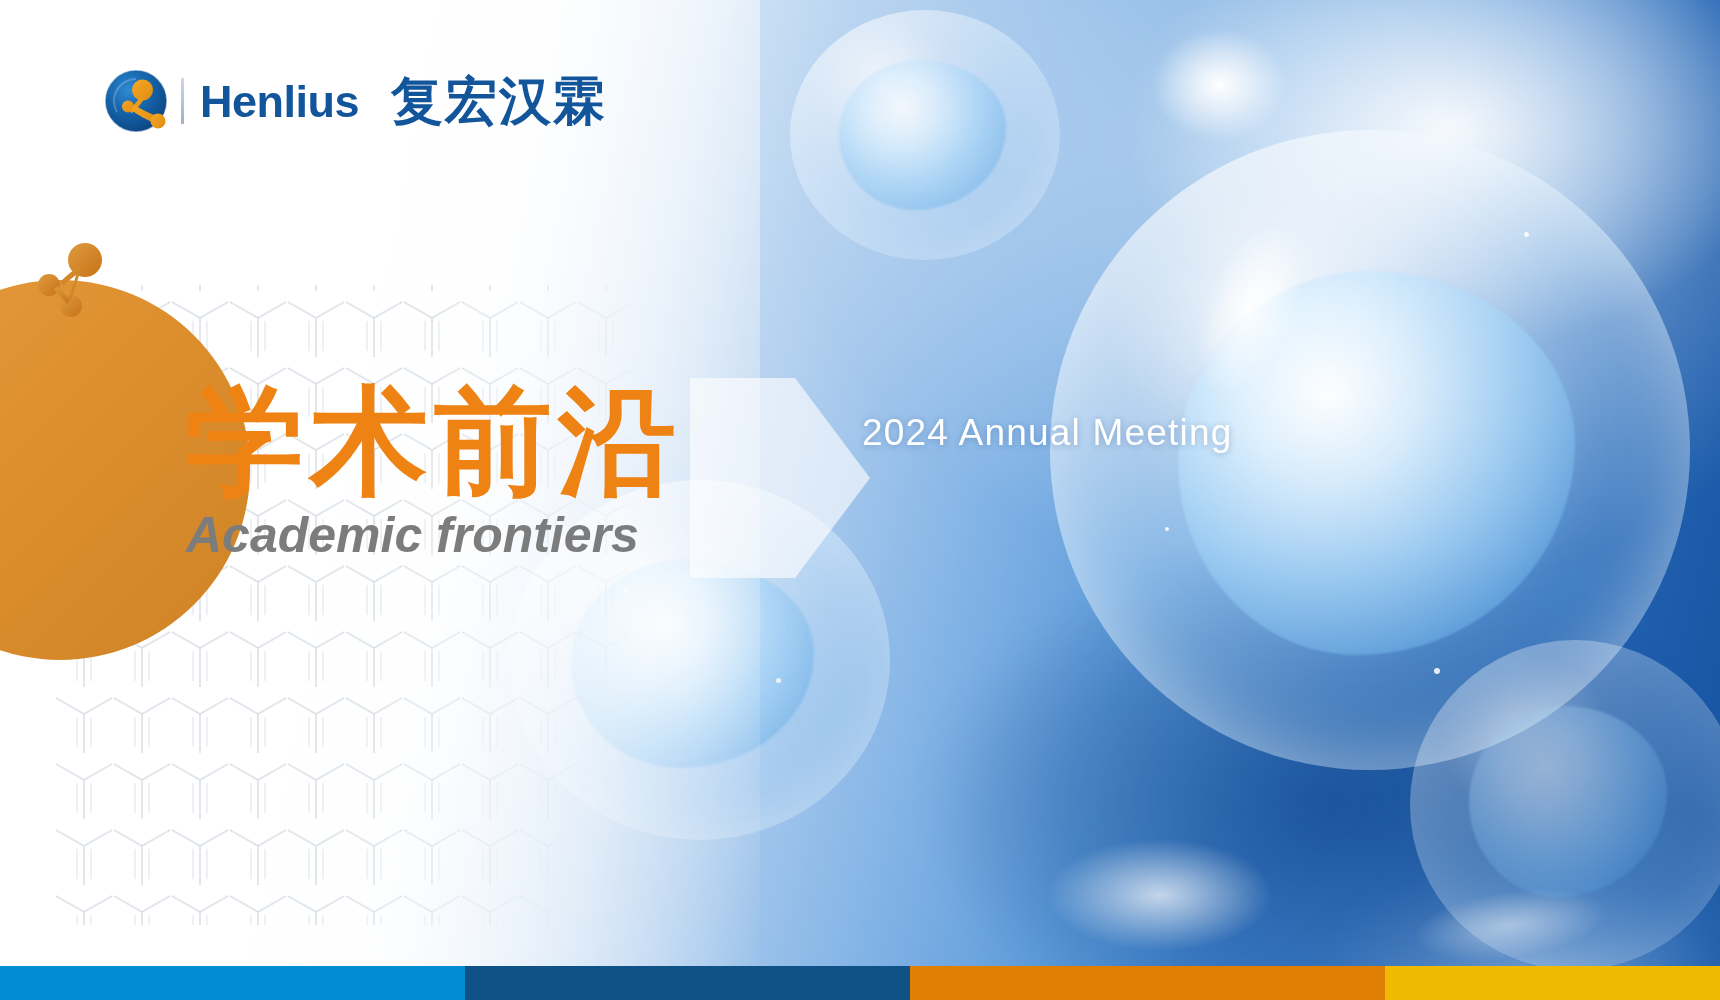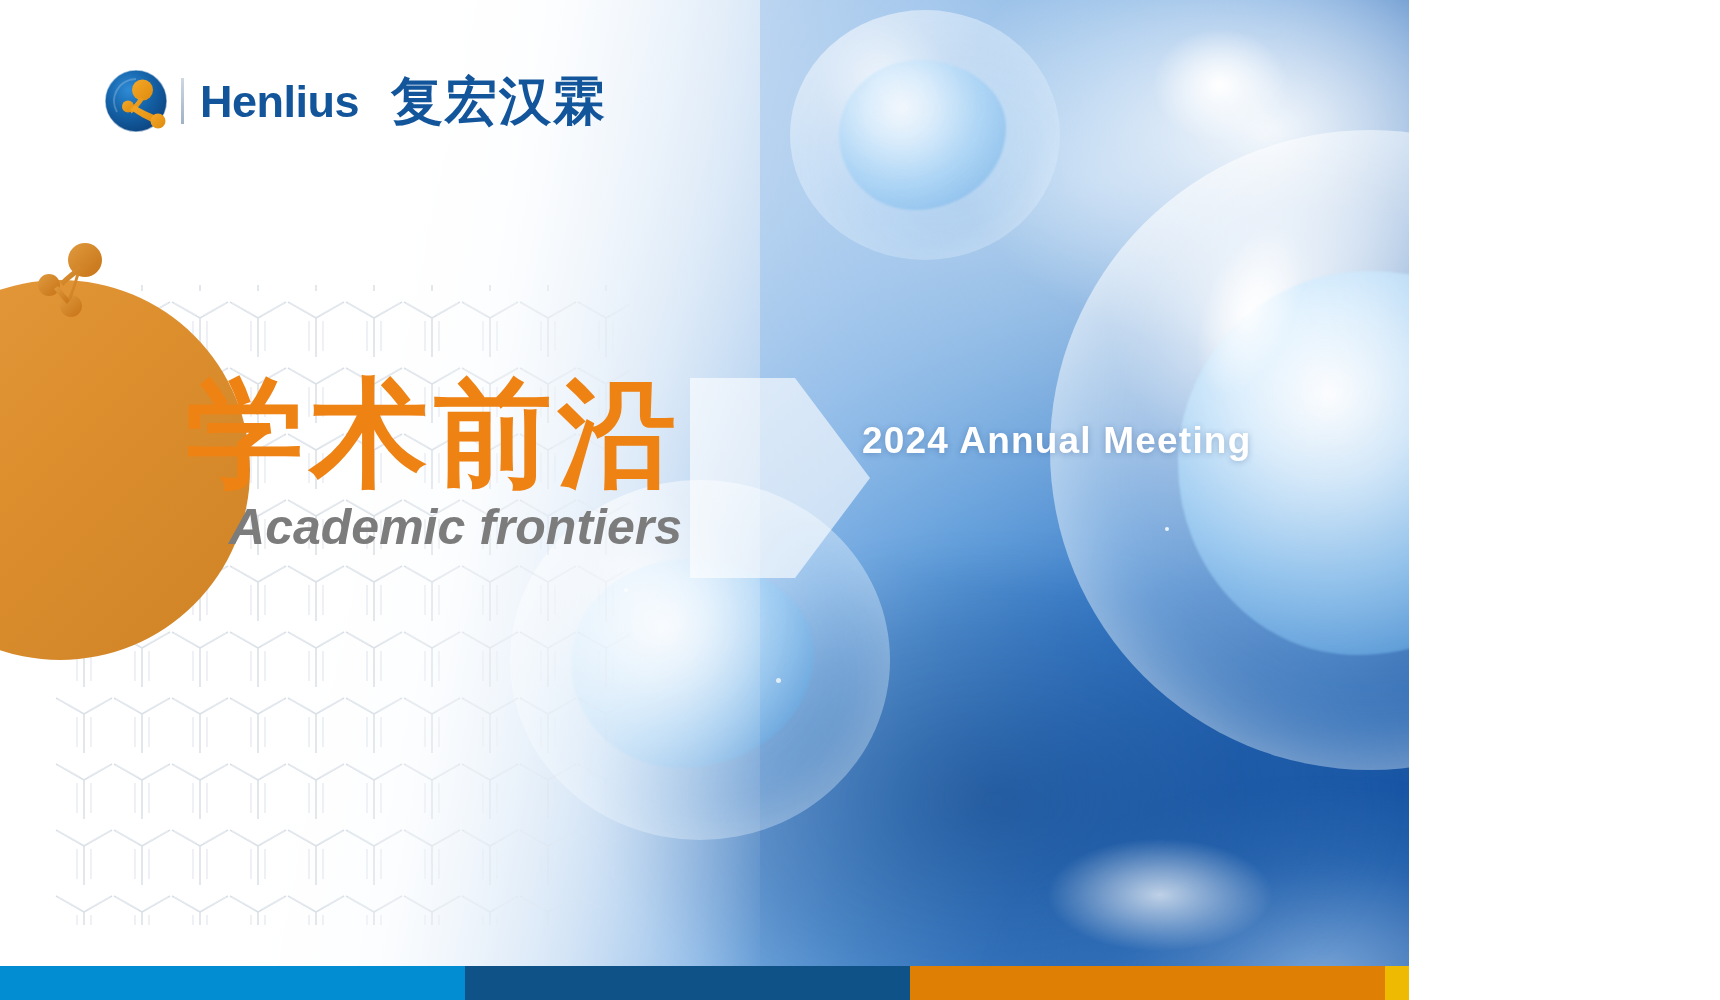--- a/index.html
+++ b/index.html
@@ -5,24 +5,23 @@
   * { margin:0; padding:0; box-sizing:border-box; }
   html, body {
     width:1720px; height:1000px;
     overflow:hidden;
     font-family:"Liberation Sans", sans-serif;
     background:#ffffff;
   }
 
   .banner {
     position:relative;
-    width:1409px; height:1000px;
+    width:1720px; height:1000px;
     overflow:hidden;
     background:#ffffff;
-    text-align:right;
   }
 
   
   .bg-base {
     position:absolute; inset:0;
     background:
       radial-gradient(ellipse 900px 700px at 78% 18%, rgba(255,255,255,0.55) 0%, rgba(255,255,255,0) 60%),
       linear-gradient(105deg,
         #ffffff 0%,
         #ffffff 16%,
@@ -133,41 +132,41 @@
     font-size:45px; font-weight:bold; letter-spacing:-0.5px;
     color:#12559b; line-height:1; white-space:nowrap;
   }
   .logo-cn {
     margin-left:32px; font-size:52px; font-weight:bold;
     color:#12559b; line-height:1; white-space:nowrap;
     letter-spacing:2px;
   }
 
   
-  .headline { position:absolute; left:186px; top:372px; }
+  .headline { position:absolute; left:186px; top:380px; }
   .headline-cn {
     font-size:118px; font-weight:bold; color:#ee8213;
     line-height:1.05; letter-spacing:6px; white-space:nowrap;
   }
   .headline-en {
     margin-top:2px;
     font-size:50px; font-weight:bold; font-style:italic;
     color:#7c7c7c; letter-spacing:0px; white-space:nowrap;
   }
 
   
   .meeting { position:absolute; left:862px; top:406px; }
   .meeting-title {
     font-size:58px; font-weight:bold; color:#ffffff;
     letter-spacing:1px; line-height:1.08; white-space:nowrap;
     text-shadow:0 1px 6px rgba(20,60,120,0.30);
   }
   .meeting-sub {
-    margin-top:14px;
-    font-size:37px; font-weight:bold; color:#ffffff;
+    margin-top:6px;
+    font-size:37px; font-weight:normal; color:#ffffff;
     letter-spacing:1.2px; white-space:nowrap;
     text-shadow:0 1px 6px rgba(20,60,120,0.30);
   }
 
   
   .bottom-bar {
     position:absolute; left:0; bottom:0; width:1720px; height:34px;
     display:flex;
   }
   .bar-seg { height:100%; }

